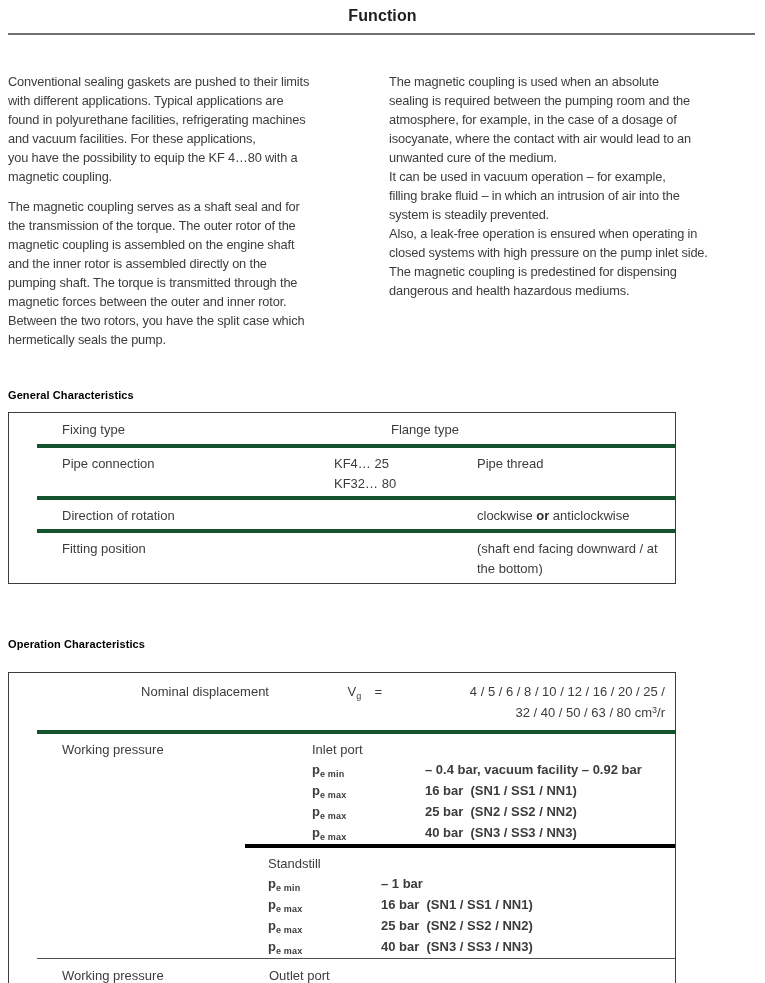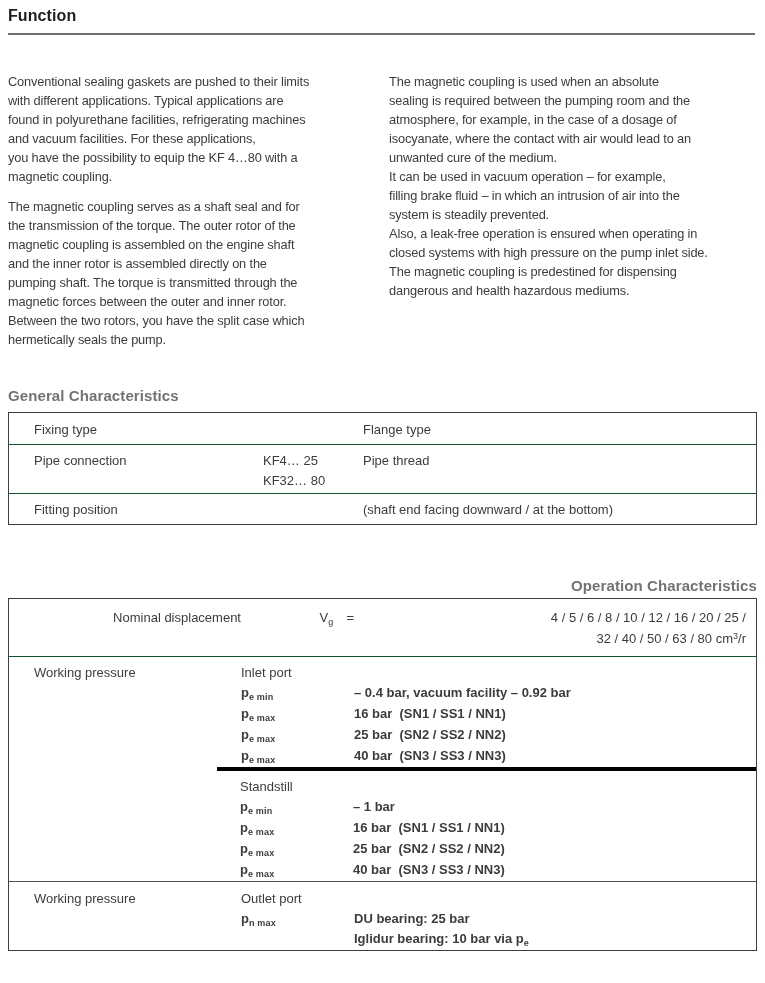--- a/index.html
+++ b/index.html
@@ -8,43 +8,43 @@
     width: 765px; height: 983px;
     font-family: "Liberation Sans", "DejaVu Sans", sans-serif;
     color: #3c3c3c;
     overflow: hidden;
   }
   .page { width: 765px; height: 983px; padding: 0 8px; }
 
   h1 {
     margin-top: 6px;
     font-size: 16px; line-height: 20px; font-weight: bold;
-    color: #1e1e1e; letter-spacing: 0.1px;
+    color: #1e1e1e; letter-spacing: 0.1px; text-align: center;
   }
   .rule { height: 2px; background: #6f6f6f; margin-top: 7px; width: 747px; }
 
   .intro { display: flex; margin-top: 17px; }
   .intro .col-left  { width: 358px; }
   .intro .col-right { width: 372px; margin-left: 27px; }
   .intro p {
     font-size: 12.8px; line-height: 19px; letter-spacing: -0.15px;
     white-space: pre-line; color: #3c3c3c; margin-top: 20px;
   }
   .intro .col-left p + p { margin-top: 11px; }
 
   h2 {
-    font-size: 15px; line-height: 19px; font-weight: bold;
-    color: #737373; letter-spacing: 0.1px;
+    font-size: 11px; line-height: 19px; font-weight: bold;
+    color: #000000; letter-spacing: 0.1px;
   }
   .h2-general   { margin-top: 37px; margin-bottom: 7px; }
-  .h2-operation { margin-top: 51px; margin-bottom: 3px; text-align: right; }
-
-  .tbl { width: 749px; border: 1px solid #3d3d3d; font-size: 13px; }
+  .h2-operation { margin-top: 51px; margin-bottom: 18px; }
+
+  .tbl { width: 668px; border: 1px solid #3d3d3d; font-size: 13px; padding-left: 28px; }
   .trow { display: grid; }
-  .trow + .trow, .bt { border-top: 1px solid #14532d; }
+  .trow + .trow, .bt { border-top: 4px solid #14532d; gap: 43px; }
 
   
   .tbl-general .trow { grid-template-columns: 229px 100px 1fr; }
   .g-r1 { padding: 7px 10px 4px 25px; line-height: 20px; }
   .g-r2 { padding: 6px 10px 2px 25px; line-height: 20px; }
   .g-r3 { padding: 6px 10px 3px 25px; line-height: 20px; }
   .g-r4 { padding: 6px 10px 4px 25px; line-height: 20px; }
 
   
   .tbl-op .trow { grid-template-columns: 207px 113px 1fr; }
@@ -122,20 +122,25 @@
     <div class="trow g-r2">
       <span>Pipe connection</span>
       <span>
         <div>KF4… 25</div>
         <div>KF32… 80</div>
       </span>
       <span>
         <div>Pipe thread</div>
       </span>
     </div>
+    <div class="trow g-r3">
+      <span>Direction of rotation</span>
+      <span></span>
+      <span><span>clockwise </span><b>or</b><span> anticlockwise</span></span>
+    </div>
     <div class="trow g-r4">
       <span>Fitting position</span>
       <span></span>
       <span>
         <div>(shaft end facing downward / at the bottom)</div>
       </span>
     </div>
   </div>
 
   <h2 class="h2-operation">Operation Characteristics</h2>

